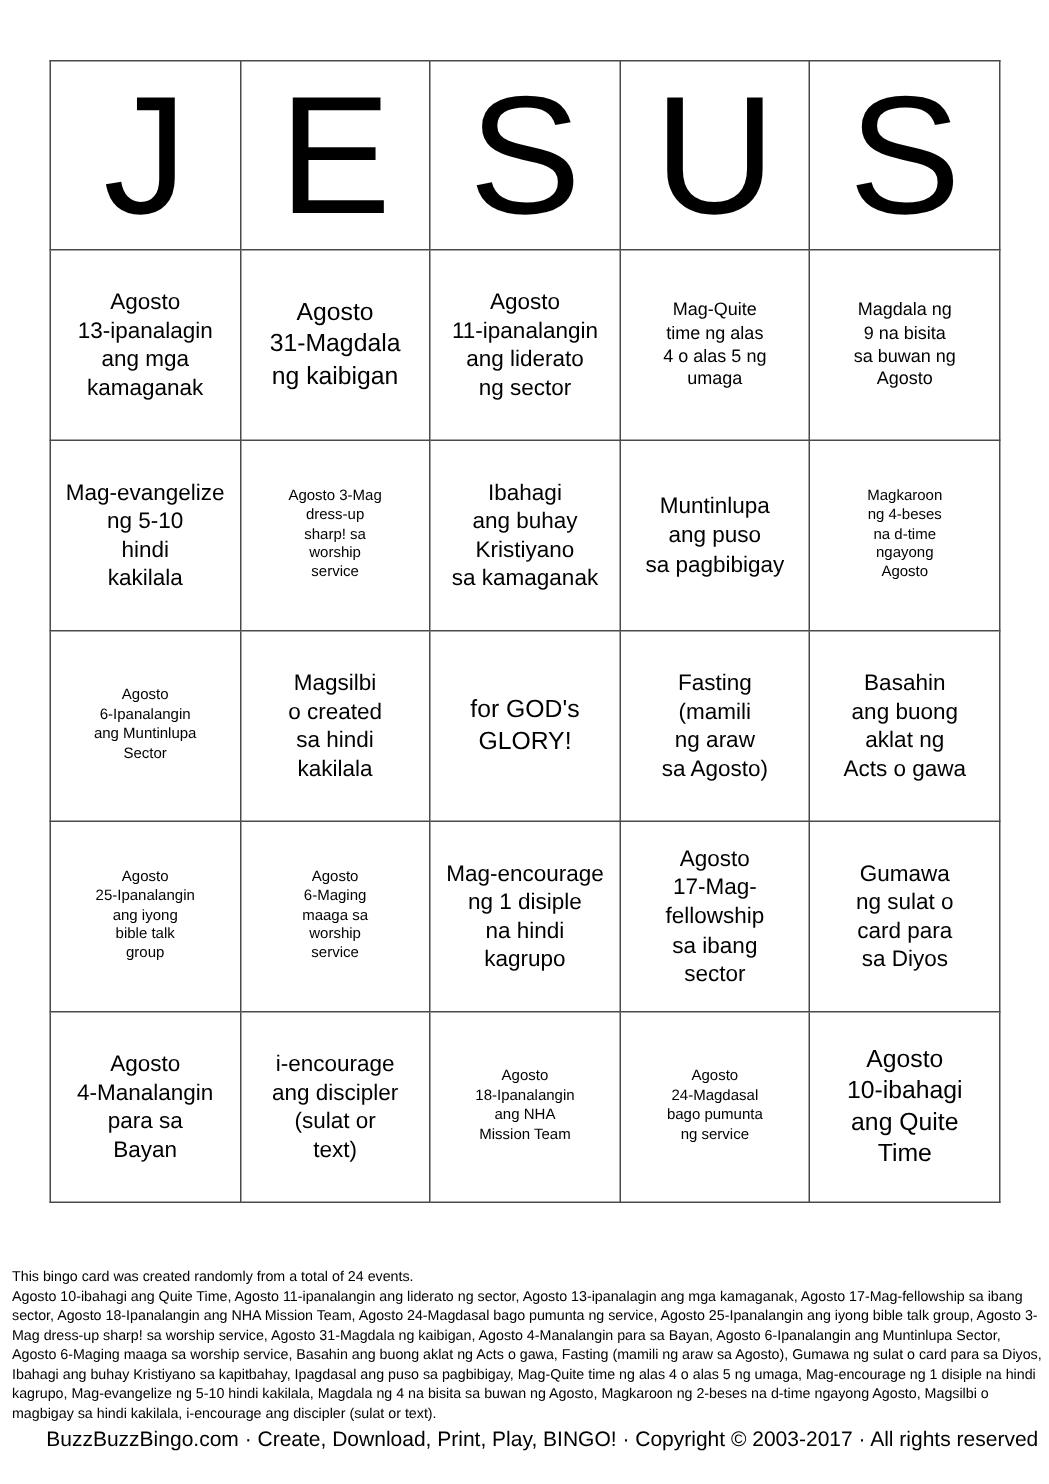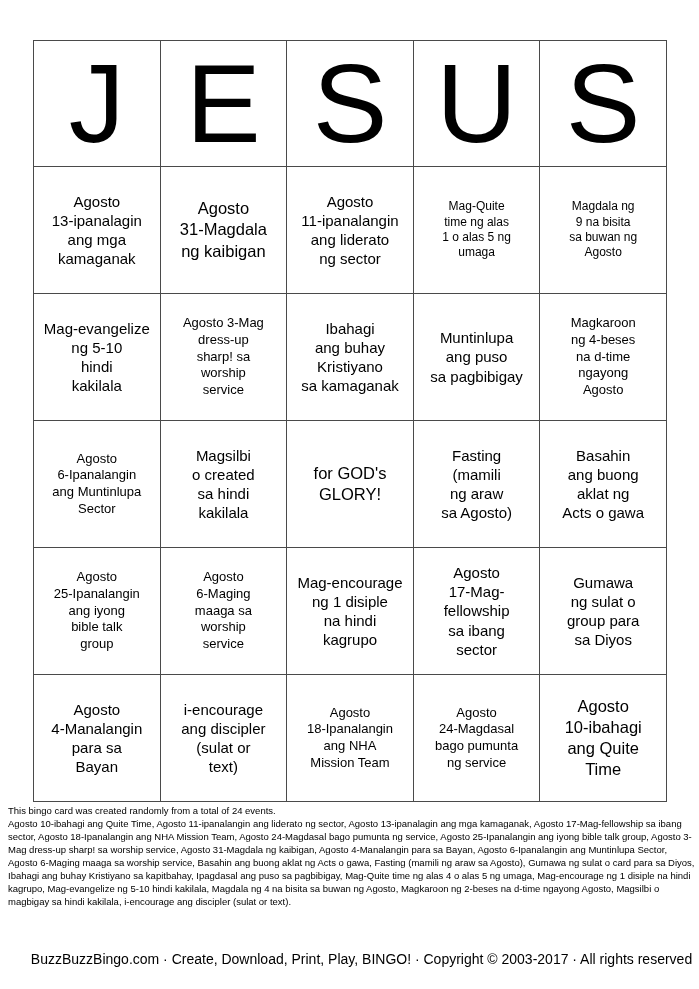--- a/index.html
+++ b/index.html
@@ -37,25 +37,25 @@
   td.cell {
     height: 122px;
     white-space: pre-line;
     line-height: 1.28;
     margin-top: 40px;
   }
   .fs-xl { font-size: 16.5px; }
   .fs-lg { font-size: 15px; }
   .fs-md { font-size: 15px; }
   .fs-sm { font-size: 12px; }
-  .fs-xs { font-size: 13px; }
+  .fs-xs { font-size: 10px; }
   .description {
     position: absolute;
     left: 8px;
-    top: 804px;
+    top: 845px;
     width: 688px;
     font-size: 9.5px;
     line-height: 13px;
     text-align: left;
   }
   .footer {
     position: absolute;
     left: 12px;
     top: 951px;
     width: 100%;
@@ -84,21 +84,21 @@
 kamaganak</td>
         <td class="cell fs-xl">Agosto
 31-Magdala
 ng kaibigan</td>
         <td class="cell fs-lg">Agosto
 11-ipanalangin
 ang liderato
 ng sector</td>
         <td class="cell fs-sm">Mag-Quite
 time ng alas
-1 o alas 5 ng
+4 o alas 5 ng
 umaga</td>
         <td class="cell fs-sm">Magdala ng
 9 na bisita
 sa buwan ng
 Agosto</td>
       </tr>
       <tr>
         <td class="cell fs-lg">Mag-evangelize
 ng 5-10
 hindi
@@ -155,21 +155,21 @@
         <td class="cell fs-lg">Mag-encourage
 ng 1 disiple
 na hindi
 kagrupo</td>
         <td class="cell fs-md">Agosto
 17-Mag-fellowship
 sa ibang
 sector</td>
         <td class="cell fs-md">Gumawa
 ng sulat o
-group para
+card para
 sa Diyos</td>
       </tr>
       <tr>
         <td class="cell fs-lg">Agosto
 4-Manalangin
 para sa
 Bayan</td>
         <td class="cell fs-lg">i-encourage
 ang discipler
 (sulat or

